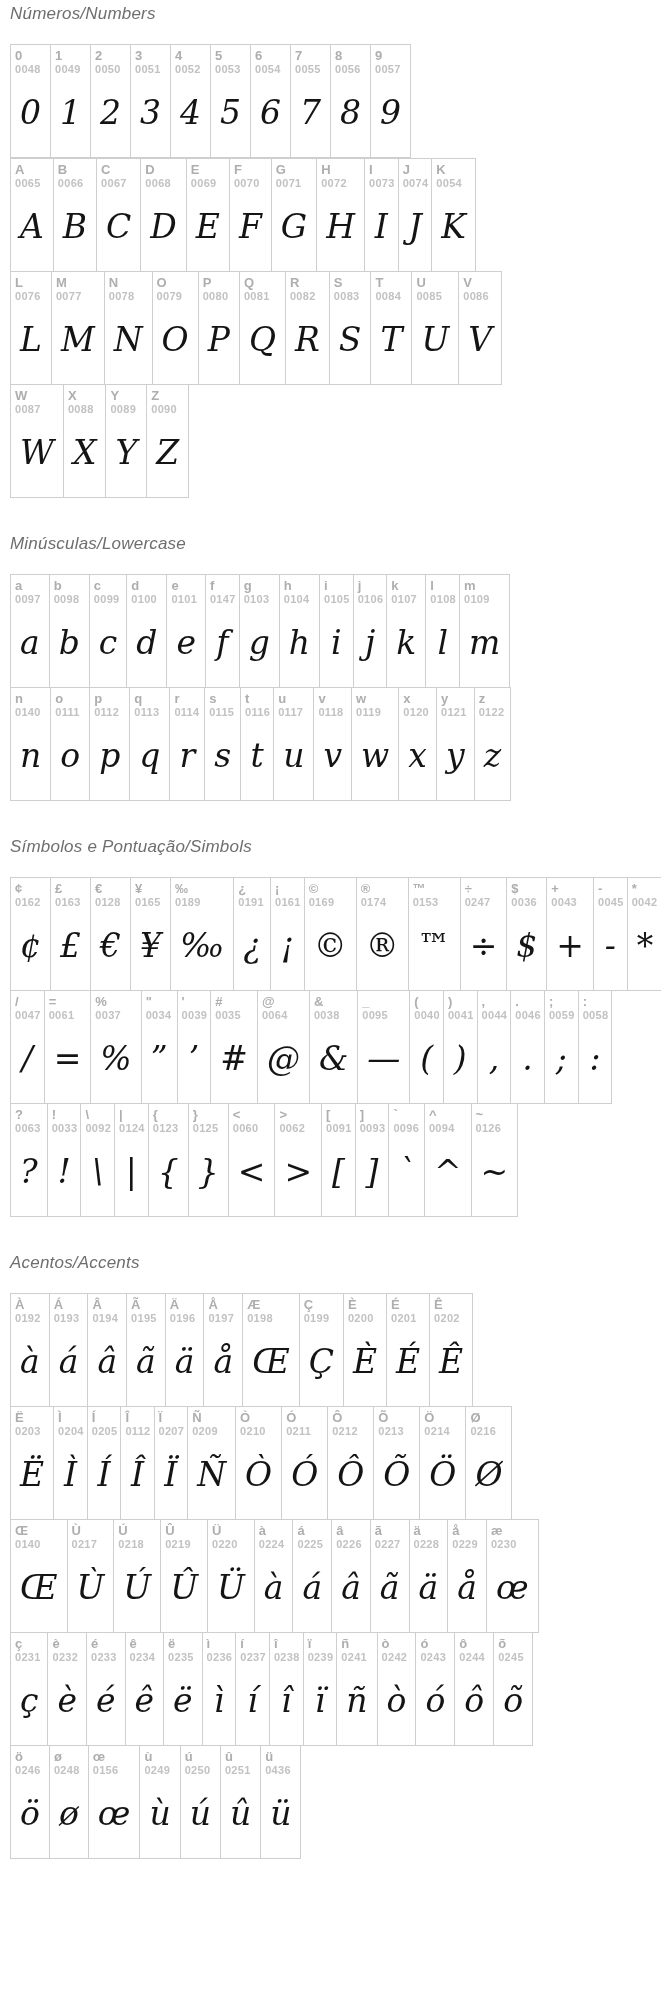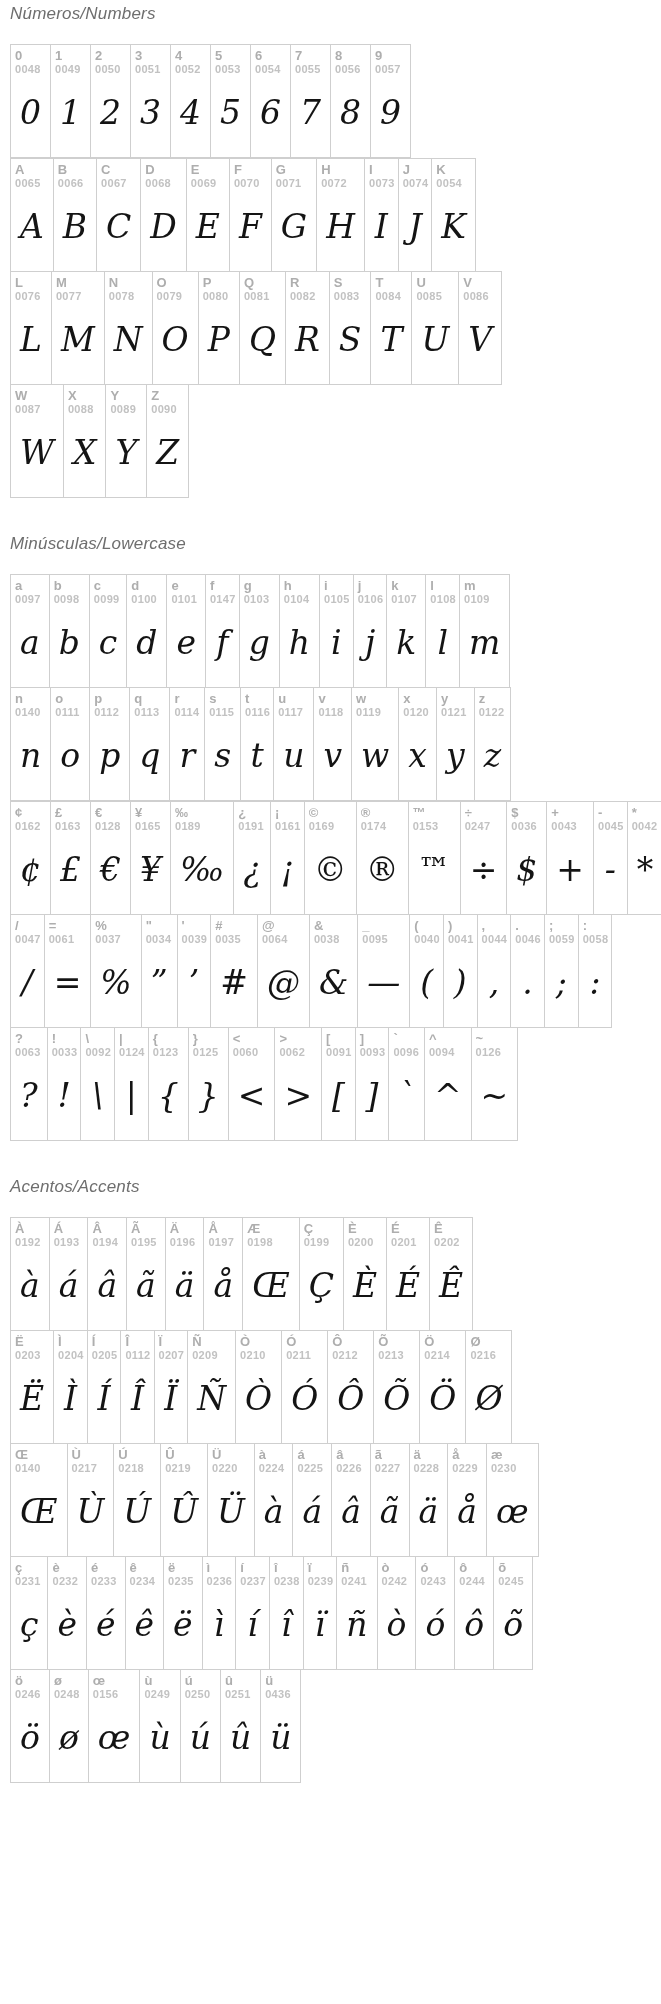--- a/index.html
+++ b/index.html
@@ -501,20 +501,21 @@
               <span class="cell-char">z</span>
               <span class="cell-code">0122</span>
             </div>
             <div class="cell-glyph">z</div>
           </div>
         </div>
       </div>
   </div>
 
   <div class="section">
+    <h2 class="section-title">Símbolos e Pontuação/Simbols</h2>
     <div class="charmap">
         <div class="row">
           <div class="cell">
             <div class="cell-head">
               <span class="cell-char">¢</span>
               <span class="cell-code">0162</span>
             </div>
             <div class="cell-glyph">¢</div>
           </div>
           <div class="cell">

